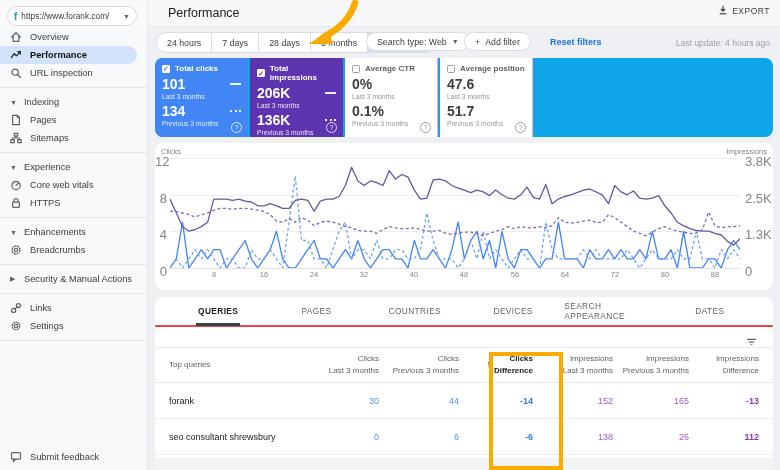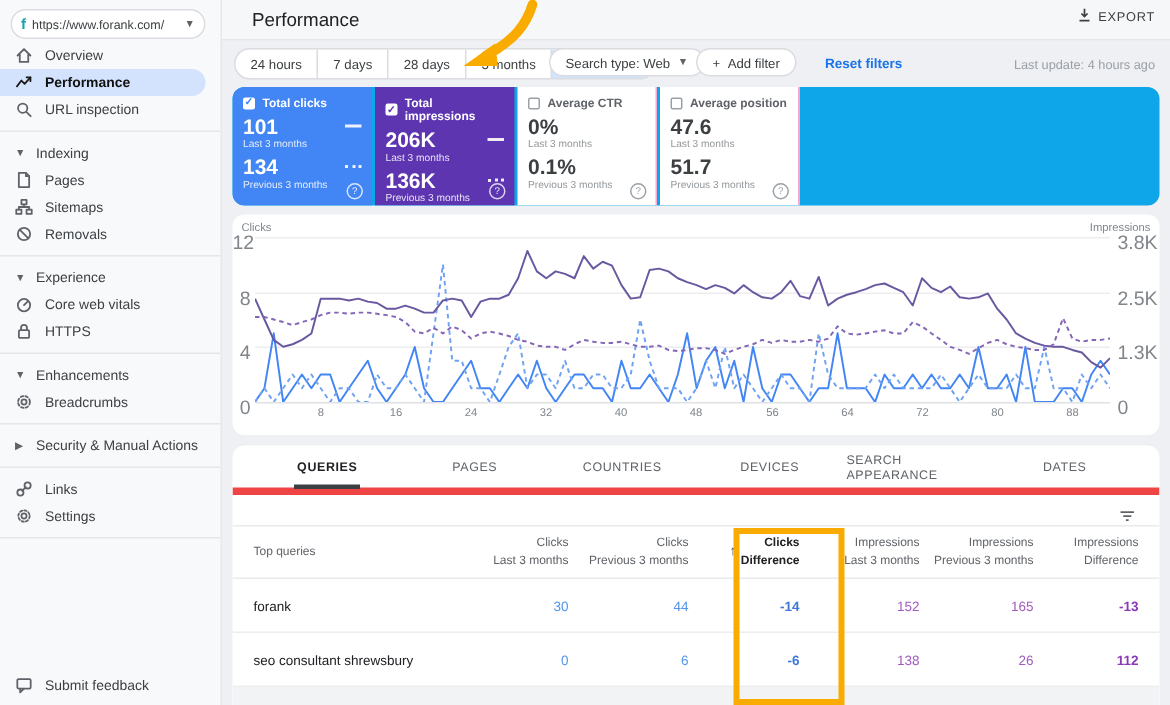--- a/index.html
+++ b/index.html
@@ -62,21 +62,21 @@
   .yr{left:590px;width:28px;text-align:left;}
   #chart-svg{position:absolute;left:15px;top:15px;}
   .xticks{position:absolute;left:15px;top:127px;width:570px;height:10px;}
   .xt{position:absolute;top:0;transform:translateX(-50%);font-size:7.5px;color:#80868b;}
   .xt:nth-of-type(1){left:44px}.xt:nth-of-type(2){left:94px}.xt:nth-of-type(3){left:144px}
   .xt:nth-of-type(4){left:194px}.xt:nth-of-type(5){left:244px}.xt:nth-of-type(6){left:294px}
   .xt:nth-of-type(7){left:345px}.xt:nth-of-type(8){left:395px}.xt:nth-of-type(9){left:445px}
   .xt:nth-of-type(10){left:495px}.xt:nth-of-type(11){left:545px}
   
   .table-panel{position:absolute;left:155px;right:7px;top:297px;height:180px;background:#fff;border-radius:8px 8px 0 0;overflow:hidden;}
-  .tabs{display:flex;height:28px;border-bottom:5px solid #ef4444;padding:0 14px;}
+  .tabs{display:flex;height:28px;border-bottom:2px solid #ef4444;padding:0 14px;}
   .tab{flex:1;display:flex;align-items:center;justify-content:center;font-size:8.3px;letter-spacing:.4px;color:#5f6368;cursor:pointer;}
   .tab span{padding:9px 2px 7px 2px;border-bottom:3px solid transparent;}
   .tab.active{color:#202124;font-weight:bold;}
   .tab.active span{border-bottom-color:#3c4043;}
   .tbl-toolbar{height:20px;position:relative;}
   .funnel{position:absolute;right:16px;top:6px;cursor:pointer;}
   .trow{display:flex;align-items:center;box-sizing:border-box;padding:0 14px 0 14px;}
   .thead{height:36px;border-top:1px solid #e8eaed;border-bottom:1px solid #e8eaed;}
   .tdata{height:36px;border-bottom:1px solid #eceef0;}
   .c-q{flex:1;text-align:left;font-size:9px;color:#202124;}
@@ -148,29 +148,20 @@
     <div class="nav-item">
       <span class="icn">
           <svg class="si" viewBox="0 0 14 14" width="12" height="12">
             <rect x="5" y="1.5" width="4" height="3.4"></rect>
             <rect x="1" y="9" width="4" height="3.4"></rect>
             <rect x="9" y="9" width="4" height="3.4"></rect>
             <path d="M7,4.9 V7 M3,9 V7 H11 V9"></path>
           </svg>
         </span>
       <span>Sitemaps</span>
-    </div>
-    <div class="nav-item">
-      <span class="icn">
-          <svg class="si" viewBox="0 0 14 14" width="12" height="12">
-            <circle cx="7" cy="7" r="4.8"></circle>
-            <line x1="3.6" y1="3.6" x2="10.4" y2="10.4"></line>
-          </svg>
-        </span>
-      <span>Removals</span>
     </div>
     <div class="nav-div"></div>
     <div class="nav-head">
       <span class="caret">▼</span>
       <span>Experience</span>
     </div>
     <div class="nav-item">
       <span class="icn">
           <svg class="si" viewBox="0 0 14 14" width="12" height="12">
             <circle cx="7" cy="7.5" r="4.8"></circle>

